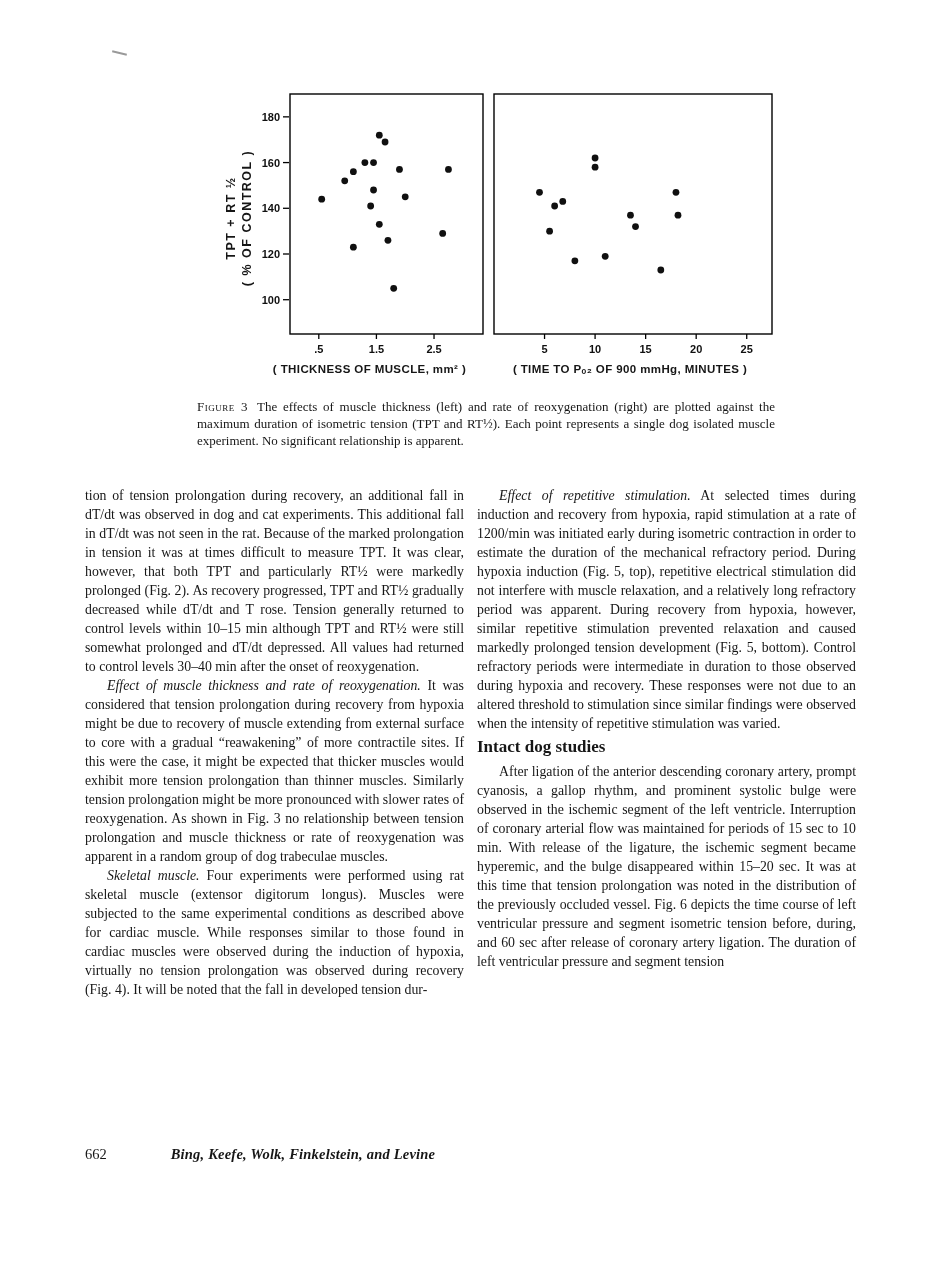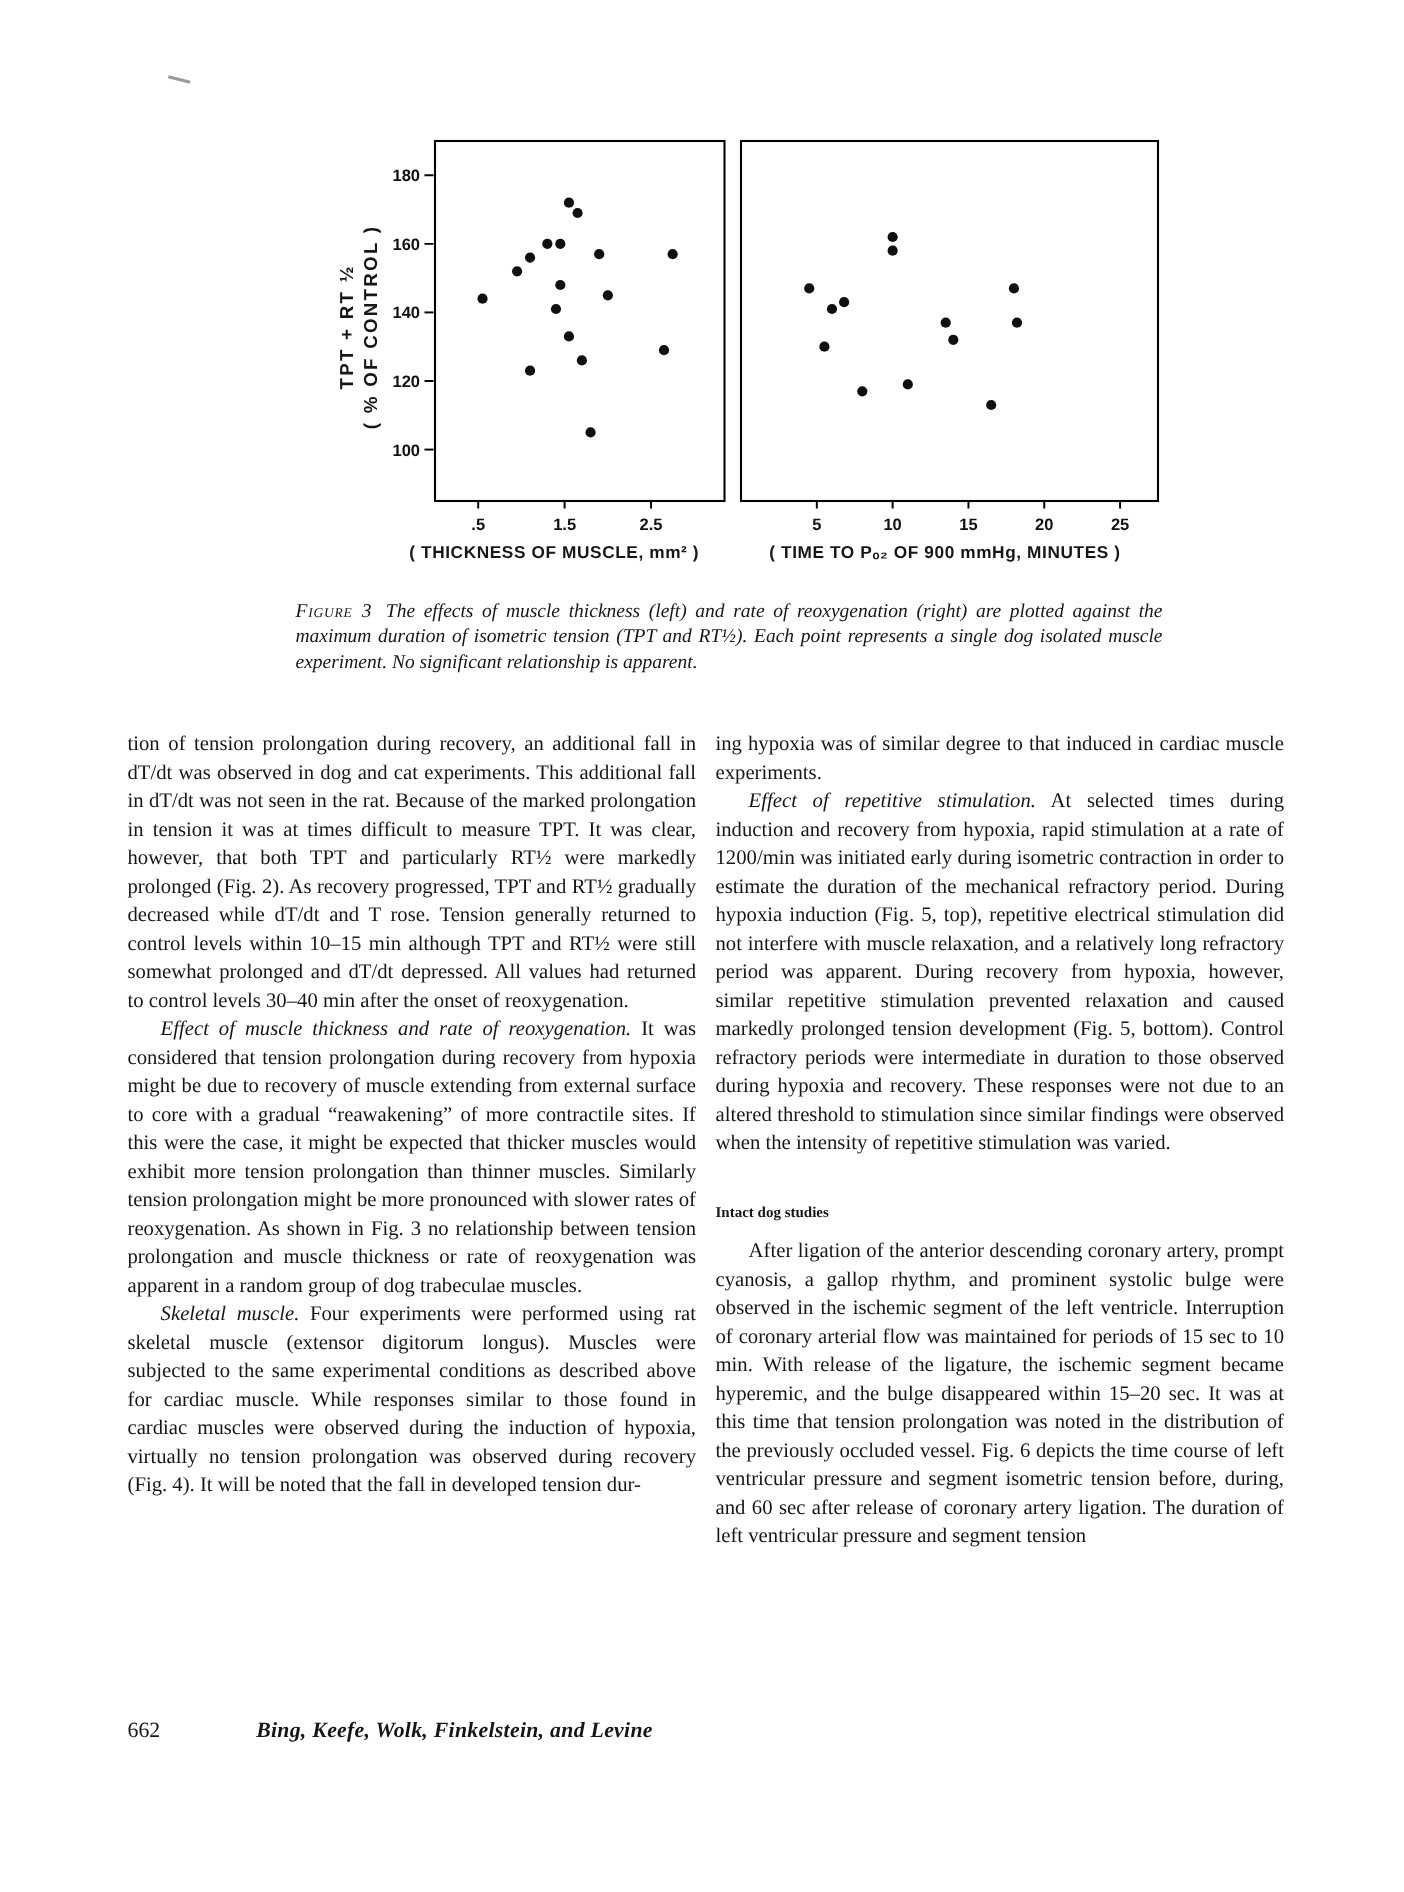--- a/index.html
+++ b/index.html
@@ -17,30 +17,30 @@
   .chart-right{left:488px;top:88px;}
   .chart text{font:bold 11px "Liberation Sans",sans-serif;fill:#101010;}
   .ylabel{position:absolute;left:240px;top:218px;width:0;height:0;}
   .ylabel-inner{transform:translate(-50%,-50%) rotate(-90deg);width:max-content;text-align:center;
                 font:bold 12.5px/1.25 "Liberation Sans",sans-serif;letter-spacing:1.5px;white-space:nowrap;}
   .xlabel{position:absolute;top:363px;text-align:center;
           font:bold 11.5px "Liberation Sans",sans-serif;letter-spacing:.4px;}
   .xlabel-left{left:252px;width:235px;}
   .xlabel-right{left:470px;width:320px;}
   .caption{position:absolute;left:197px;top:398px;width:578px;margin:0;
-           font-size:13px;line-height:1.32;text-align:justify;font-style:italic;}
+           font-size:13px;line-height:1.32;text-align:justify;}
   .figlabel{font-variant:small-caps;letter-spacing:.5px;margin-right:9px;}
 
   
   .columns{position:absolute;left:85px;top:486px;width:771px;display:flex;gap:13px;}
   .col{flex:1;font-size:13.8px;line-height:19px;text-align:justify;}
   .col p{margin:0;}
   .indent{text-indent:1.6em;}
   .lead{font-style:italic;}
-  .subhead{font-weight:bold;font-size:10px;margin:28px 0 6px 0;text-align:left;}
+  .subhead{font-weight:bold;font-size:17px;margin:4px 0 6px 0;text-align:left;}
 
   
   .footer{position:absolute;left:85px;top:1146px;font-size:14.5px;display:flex;align-items:baseline;gap:28px;}
   .authors{font-style:italic;font-weight:bold;letter-spacing:.2px;margin-left:36px;}
 </style>
 </head>
 <body>
 
 <div class="page">
 
@@ -125,21 +125,20 @@
     </p>
   </section>
 
   <section class="columns">
     <div class="col">
       <p class="para"><span class="lead"></span> <span>tion of tension prolongation during recovery, an additional fall in dT/dt was observed in dog and cat experiments. This additional fall in dT/dt was not seen in the rat. Because of the marked prolongation in tension it was at times difficult to measure TPT. It was clear, however, that both TPT and particularly RT½ were markedly prolonged (Fig. 2). As recovery progressed, TPT and RT½ gradually decreased while dT/dt and T rose. Tension generally returned to control levels within 10–15 min although TPT and RT½ were still somewhat prolonged and dT/dt depressed. All values had returned to control levels 30–40 min after the onset of reoxygenation.</span></p>
       <p class="para indent"><span class="lead">Effect of muscle thickness and rate of reoxygenation.</span> <span>It was considered that tension prolongation during recovery from hypoxia might be due to recovery of muscle extending from external surface to core with a gradual “reawakening” of more contractile sites. If this were the case, it might be expected that thicker muscles would exhibit more tension prolongation than thinner muscles. Similarly tension prolongation might be more pronounced with slower rates of reoxygenation. As shown in Fig. 3 no relationship between tension prolongation and muscle thickness or rate of reoxygenation was apparent in a random group of dog trabeculae muscles.</span></p>
       <p class="para indent"><span class="lead">Skeletal muscle.</span> <span>Four experiments were performed using rat skeletal muscle (extensor digitorum longus). Muscles were subjected to the same experimental conditions as described above for cardiac muscle. While responses similar to those found in cardiac muscles were observed during the induction of hypoxia, virtually no tension prolongation was observed during recovery (Fig. 4). It will be noted that the fall in developed tension dur-</span></p>
     </div>
     <div class="col">
-      <p class="para"><span class="lead"></span> <span>ing hypoxia was of similar degree to that induced in cardiac muscle experiments.</span></p>
       <p class="para indent"><span class="lead">Effect of repetitive stimulation.</span> <span>At selected times during induction and recovery from hypoxia, rapid stimulation at a rate of 1200/min was initiated early during isometric contraction in order to estimate the duration of the mechanical refractory period. During hypoxia induction (Fig. 5, top), repetitive electrical stimulation did not interfere with muscle relaxation, and a relatively long refractory period was apparent. During recovery from hypoxia, however, similar repetitive stimulation prevented relaxation and caused markedly prolonged tension development (Fig. 5, bottom). Control refractory periods were intermediate in duration to those observed during hypoxia and recovery. These responses were not due to an altered threshold to stimulation since similar findings were observed when the intensity of repetitive stimulation was varied.</span></p>
       <h2 class="subhead">Intact dog studies</h2>
       <p class="para indent"><span class="lead"></span> <span>After ligation of the anterior descending coronary artery, prompt cyanosis, a gallop rhythm, and prominent systolic bulge were observed in the ischemic segment of the left ventricle. Interruption of coronary arterial flow was maintained for periods of 15 sec to 10 min. With release of the ligature, the ischemic segment became hyperemic, and the bulge disappeared within 15–20 sec. It was at this time that tension prolongation was noted in the distribution of the previously occluded vessel. Fig. 6 depicts the time course of left ventricular pressure and segment isometric tension before, during, and 60 sec after release of coronary artery ligation. The duration of left ventricular pressure and segment tension</span></p>
     </div>
   </section>
 
   <footer class="footer">
     <span class="pagenum">662</span>
     <span class="authors">Bing, Keefe, Wolk, Finkelstein, and Levine</span>
   </footer>

